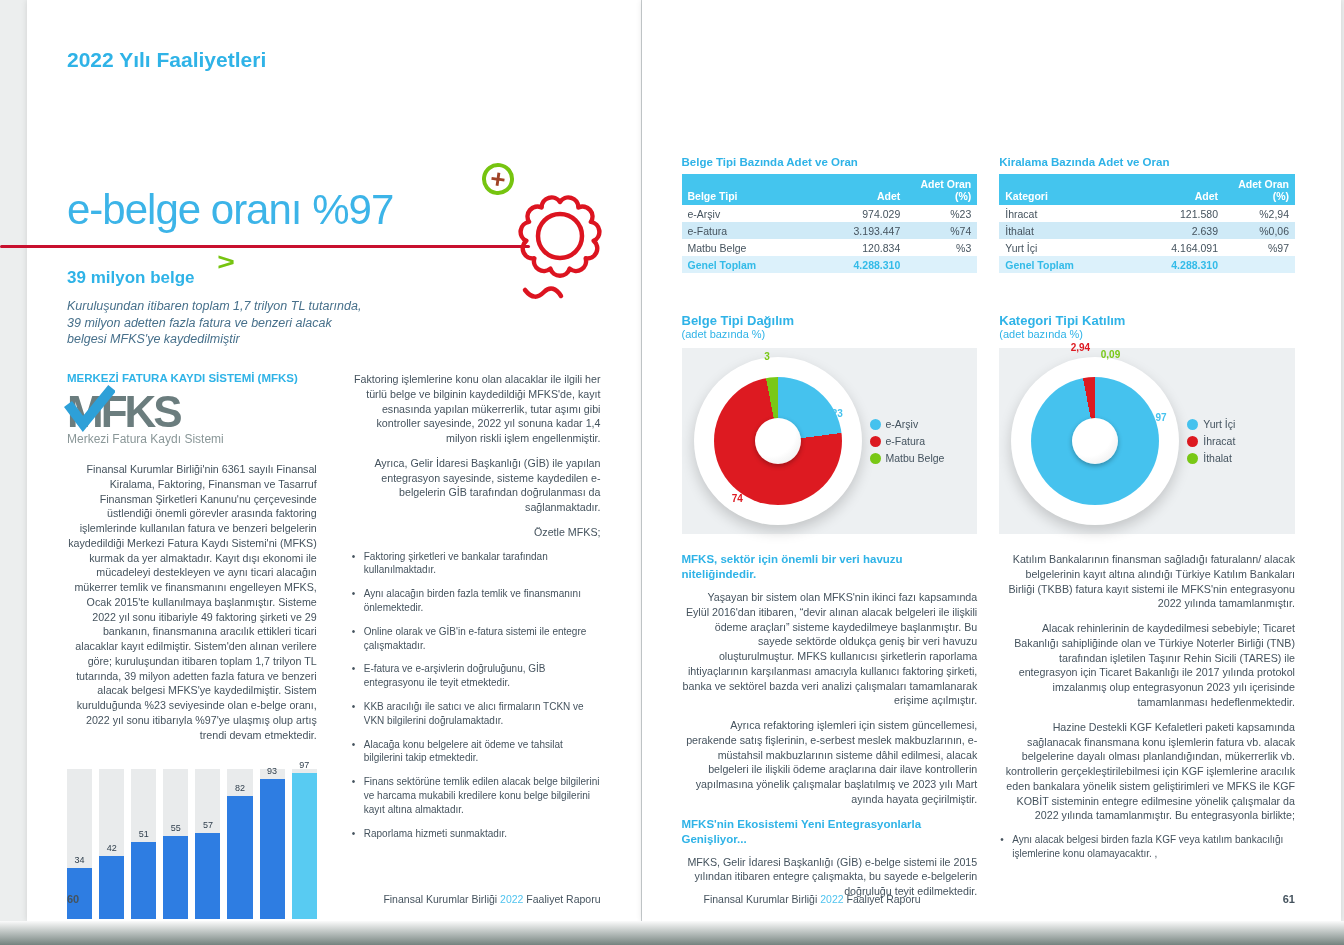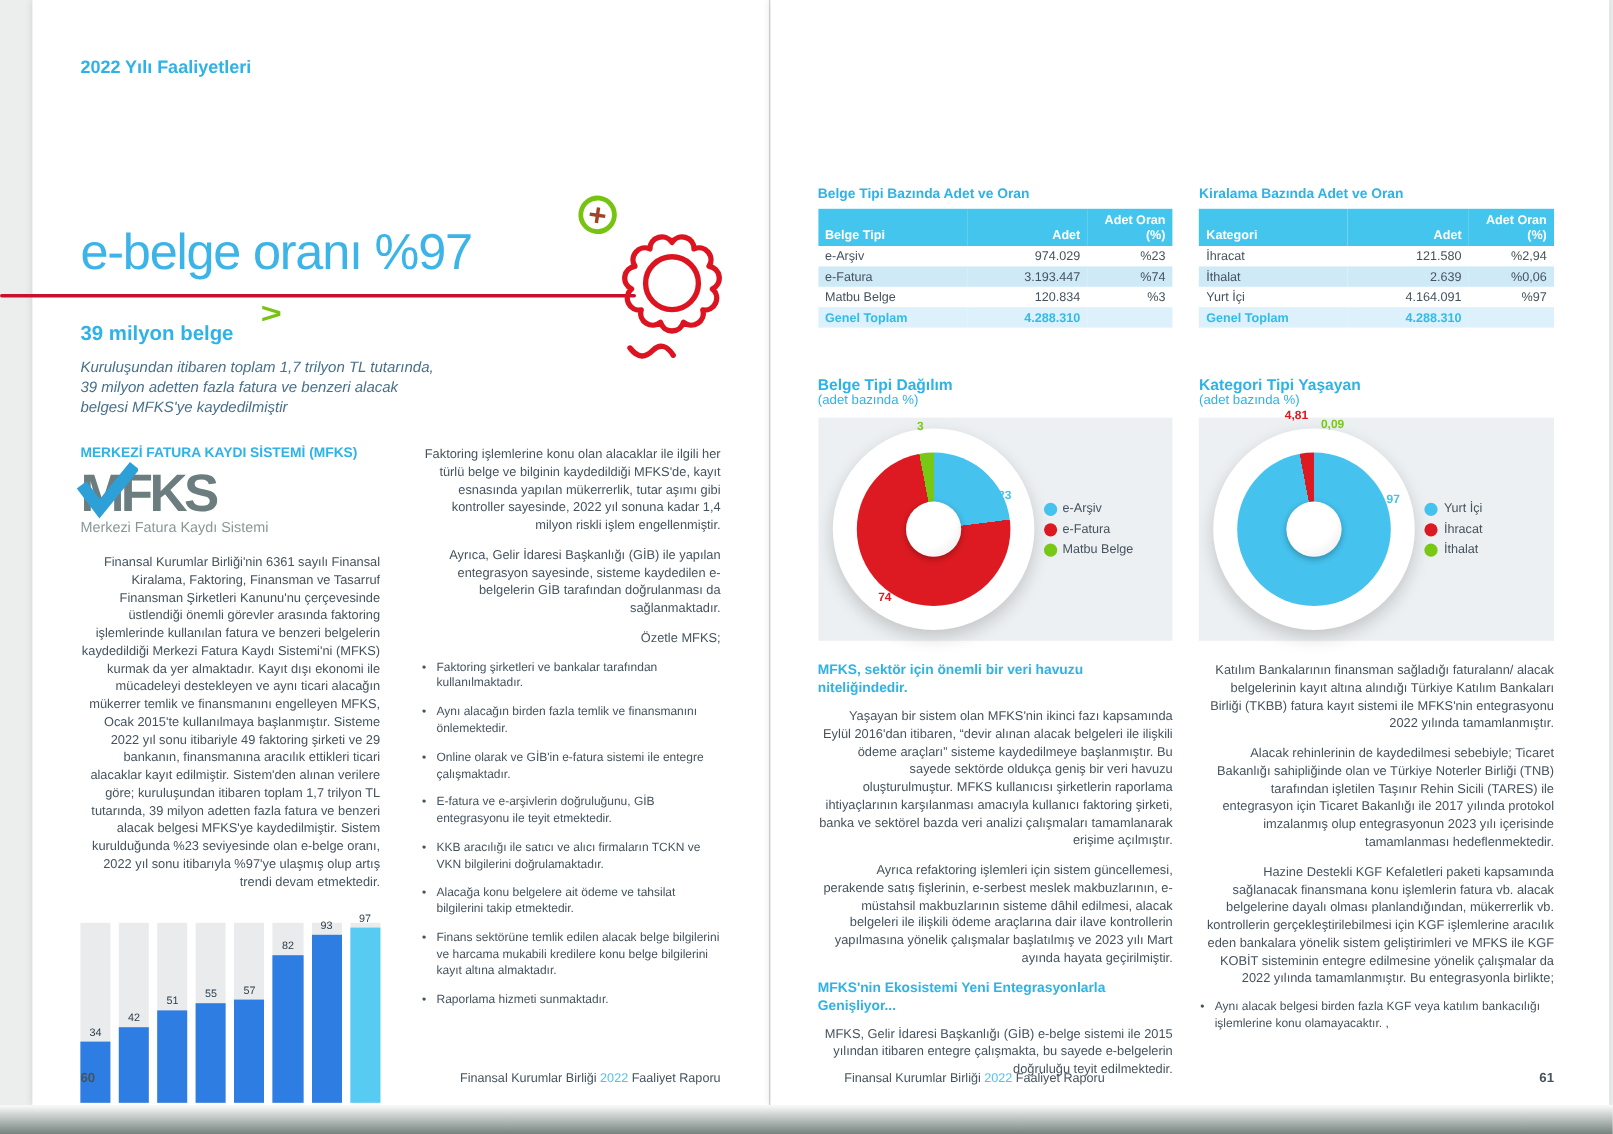--- a/index.html
+++ b/index.html
@@ -19,21 +19,21 @@
     position:absolute; top:0; left:27px; right:3px; height:921px;
     display:flex;
   }
   .page {
     background:#ffffff; flex:1; position:relative;
     box-shadow:0 0 6px rgba(0,0,0,0.12);
   }
   .page.left { border-right:1px solid #c9ced0; }
 
   
-  .kicker { position:absolute; top:48px; left:40px; font-size:15px; font-weight:bold; color:#2fb3e7; }
+  .kicker { position:absolute; top:48px; left:40px; font-size:21px; font-weight:bold; color:#2fb3e7; }
   .hero-title { position:absolute; top:186px; left:40px; font-size:42px; color:#3cb4e8; letter-spacing:-1px; }
   .redline { position:absolute; top:245px; left:-27px; width:530px; height:3px; background:#c8102e; border-radius:2px; }
   .plus-badge {
     position:absolute; top:163px; left:455px; width:32px; height:32px;
     border:4px solid #76c410; border-radius:50%;
     display:flex; align-items:center; justify-content:center;
     color:#a04326; font-size:26px; font-weight:bold; line-height:1;
     transform:rotate(8deg);
   }
   .gear-wrap { position:absolute; top:178px; left:468px; width:130px; height:130px; }
@@ -320,29 +320,29 @@
                 <span>e-Fatura</span>
               </div>
               <div class="leg-item">
                 <span class="leg-dot" style="background:#79c816"></span>
                 <span>Matbu Belge</span>
               </div>
             </div>
         </div>
       </div>
       <div class="halfcol">
-        <div class="pie-title">Kategori Tipi Yaşayan</div>
+        <div class="pie-title">Kategori Tipi Katılım</div>
         <div class="pie-sub">(adet bazında %)</div>
         <div class="pie-panel">
           <div class="pie-wrap">
               <div class="pie-ring"></div>
               <div class="pie" style="background: conic-gradient(rgb(69, 194, 238) 0%, rgb(69, 194, 238) 97%, rgb(221, 26, 33) 97%, rgb(221, 26, 33) 99.94%, rgb(121, 200, 22) 99.94%, rgb(121, 200, 22) 100%);"></div>
               <div class="pie-hole"></div>
               <span class="plabel" style="color: rgb(69, 194, 238); left: 149.778px; top: 60.0586px;">97</span>
-              <span class="plabel" style="color: rgb(221, 26, 33); left: 69.1387px; top: -9.83039px;">4,81</span>
+              <span class="plabel" style="color: rgb(221, 26, 33); left: 69.1387px; top: -9.83039px;">2,94</span>
               <span class="plabel" style="color: rgb(121, 200, 22); left: 99.281px; top: -2.66308px;">0,09</span>
             </div>
           <div class="legend">
               <div class="leg-item">
                 <span class="leg-dot" style="background:#45c2ee"></span>
                 <span>Yurt İçi</span>
               </div>
               <div class="leg-item">
                 <span class="leg-dot" style="background:#dd1a21"></span>
                 <span>İhracat</span>

